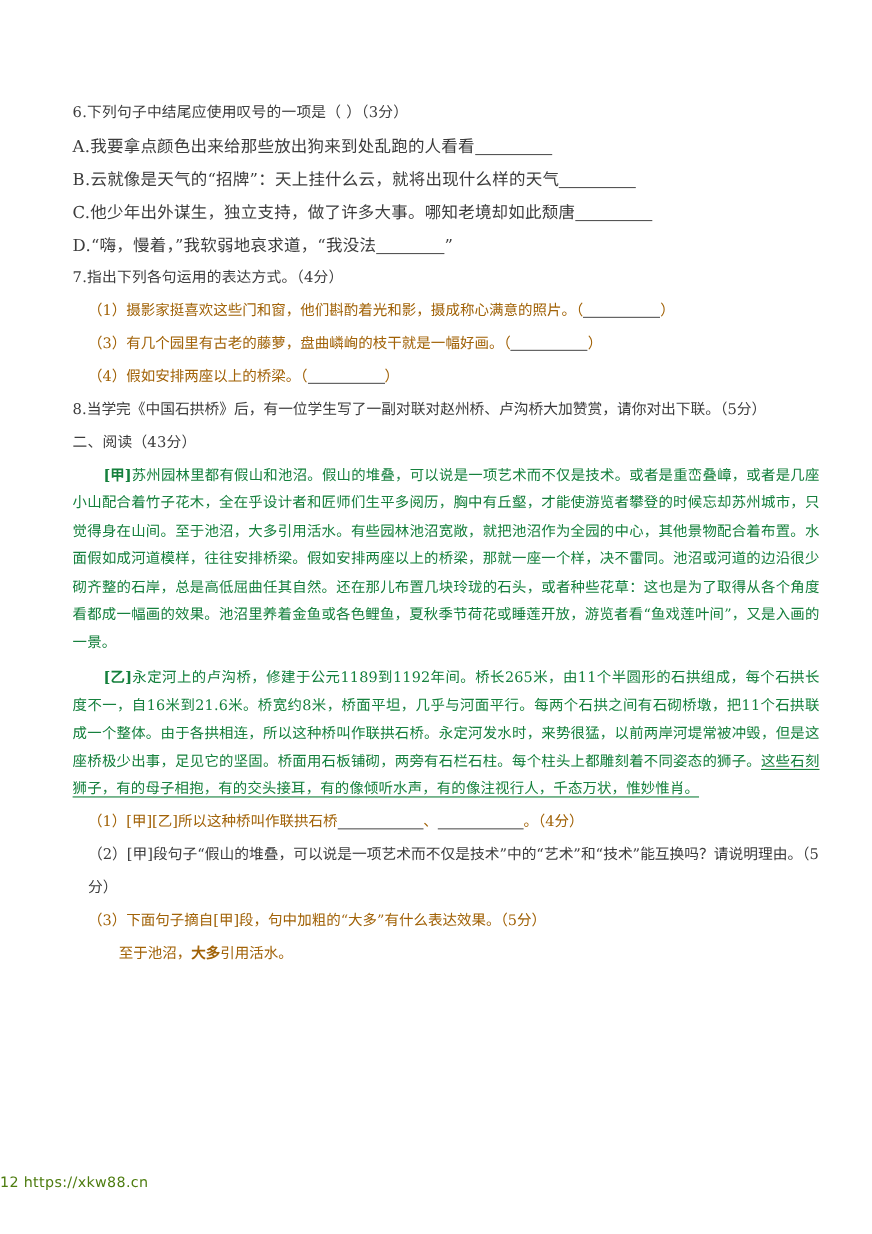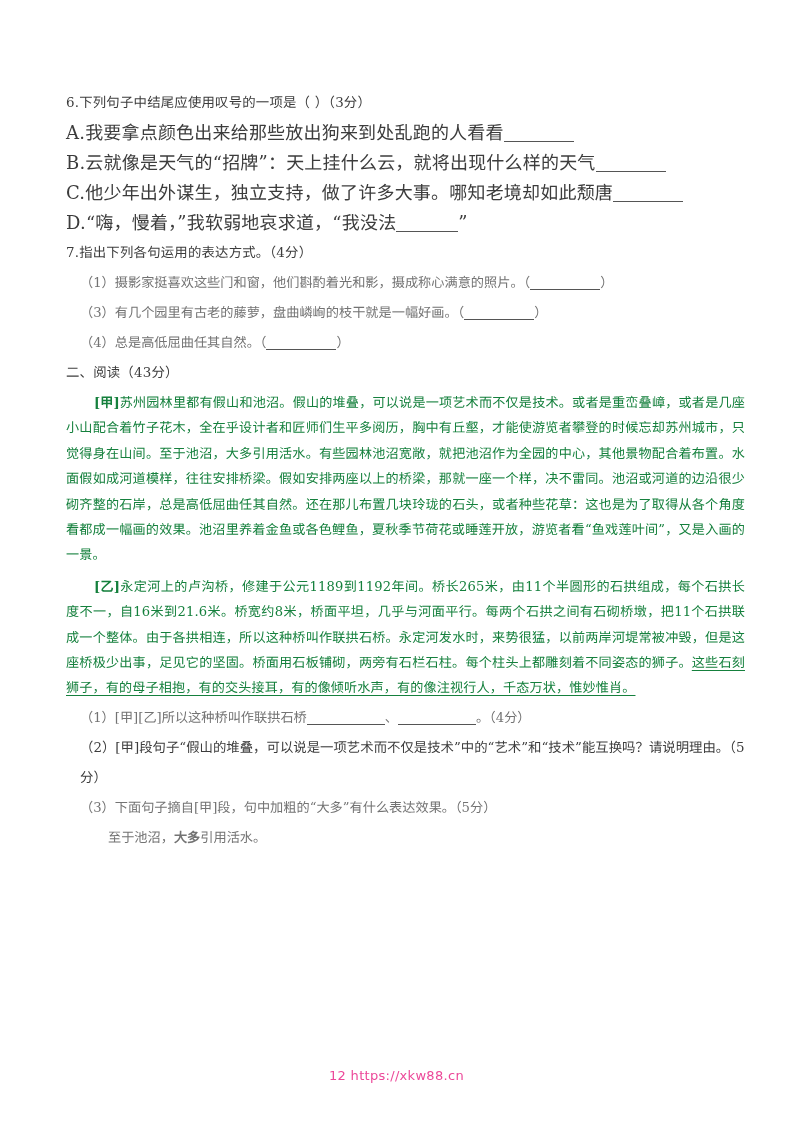--- a/index.html
+++ b/index.html
@@ -28,28 +28,28 @@
 
   
   .q-line {
     font-size: 13.4px;
     line-height: 30px;
     letter-spacing: 0.2px;
     white-space: nowrap;
     color: #3c3c3c;
   }
 
-  .q-line.opt { font-size: 18px; }
+  .q-line.opt { font-size: 15px; }
 
   .sub-line {
     font-size: 13.2px;
     line-height: 30px;
     padding-left: 14px;
     white-space: nowrap;
-    color: #737373;
+    color: #a16207;
   }
 
   .wrap-line {
     font-size: 13.4px;
     line-height: 30px;
     white-space: normal;
     color: #3c3c3c;
   }
 
   
@@ -91,24 +91,24 @@
   
   .gap-2 { height: 2px; }
   .gap-4 { height: 4px; }
 
   
   .watermark {
     position: absolute;
     left: 0;
     top: 1068px;
     width: 793px;
-    text-align: center;
+    text-align: left;
     font-family: "DejaVu Sans", "Liberation Sans", sans-serif;
     font-size: 13px;
-    color: #ec4899;
+    color: #4d7c0f;
     letter-spacing: 0.3px;
   }
 </style>
 </head>
 <body>
 
 <div class="page">
 
   <div class="q-line">6.下列句子中结尾应使用叹号的一项是（    ）（3分）</div>
 
@@ -133,23 +133,24 @@
   <div class="sub-line">
     <span>（1）</span><span>摄影家挺喜欢这些门和窗，他们斟酌着光和影，摄成称心满意的照片。</span><span class="paren-blank">（<span class="blank bl-lg"></span>）</span>
   </div>
 
 
   <div class="sub-line">
     <span>（3）</span><span>有几个园里有古老的藤萝，盘曲嶙峋的枝干就是一幅好画。</span><span class="paren-blank">（<span class="blank bl-lg"></span>）</span>
   </div>
 
   <div class="sub-line">
-    <span>（4）</span><span>总是高低屈曲任其自然。</span><span class="paren-blank">（<span class="blank bl-lg"></span>）</span>
+    <span>（4）</span><span>假如安排两座以上的桥梁。</span><span class="paren-blank">（<span class="blank bl-lg"></span>）</span>
   </div>
 
+  <div class="wrap-line">8.当学完《中国石拱桥》后，有一位学生写了一副对联对赵州桥、卢沟桥大加赞赏，请你对出下联。（5分）</div>
 
 
 
   <div class="q-line">二、阅读（43分）</div>
 
 
   <div class="passage indent">
     <span class="marker">[甲]</span><span>苏州园林里都有假山和池沼。假山的堆叠，可以说是一项艺术而不仅是技术。或者是重峦叠嶂，或者是几座小山配合着竹子花木，全在乎设计者和匠师们生平多阅历，胸中有丘壑，才能使游览者攀登的时候忘却苏州城市，只觉得身在山间。至于池沼，大多引用活水。有些园林池沼宽敞，就把池沼作为全园的中心，其他景物配合着布置。水面假如成河道模样，往往安排桥梁。假如安排两座以上的桥梁，那就一座一个样，决不雷同。池沼或河道的边沿很少砌齐整的石岸，总是高低屈曲任其自然。还在那儿布置几块玲珑的石头，或者种些花草：这也是为了取得从各个角度看都成一幅画的效果。池沼里养着金鱼或各色鲤鱼，夏秋季节荷花或睡莲开放，游览者看“鱼戏莲叶间”，又是入画的一景。</span>
   </div>
 

